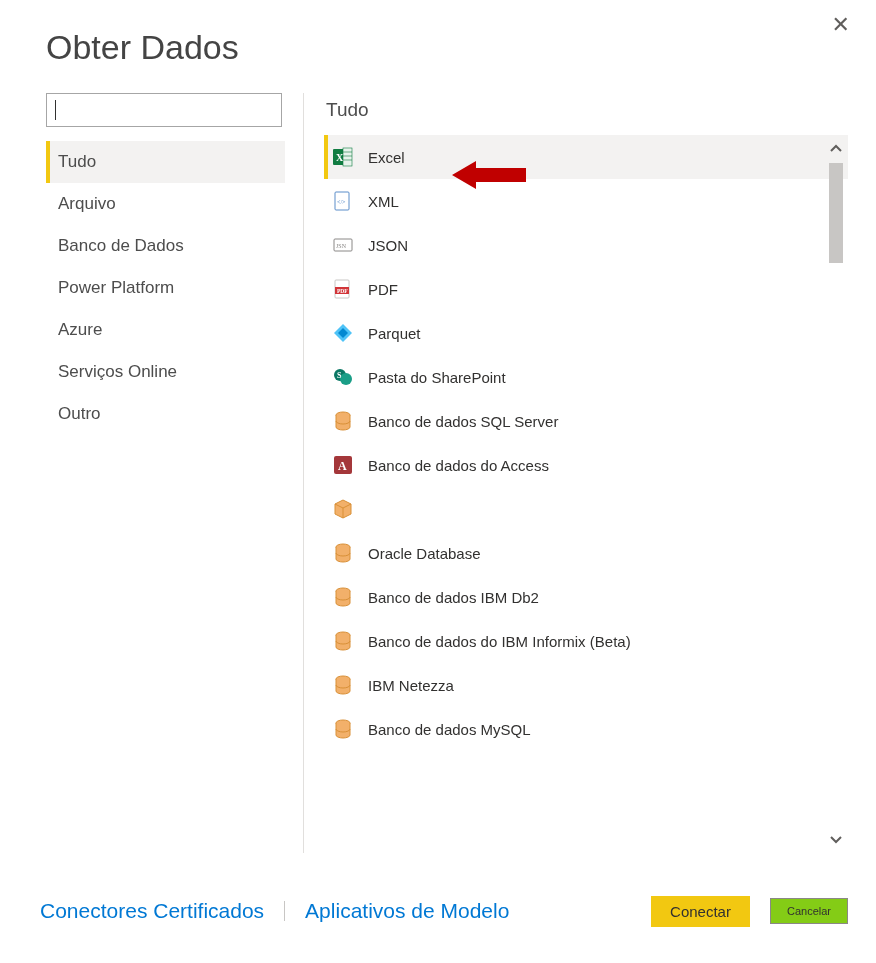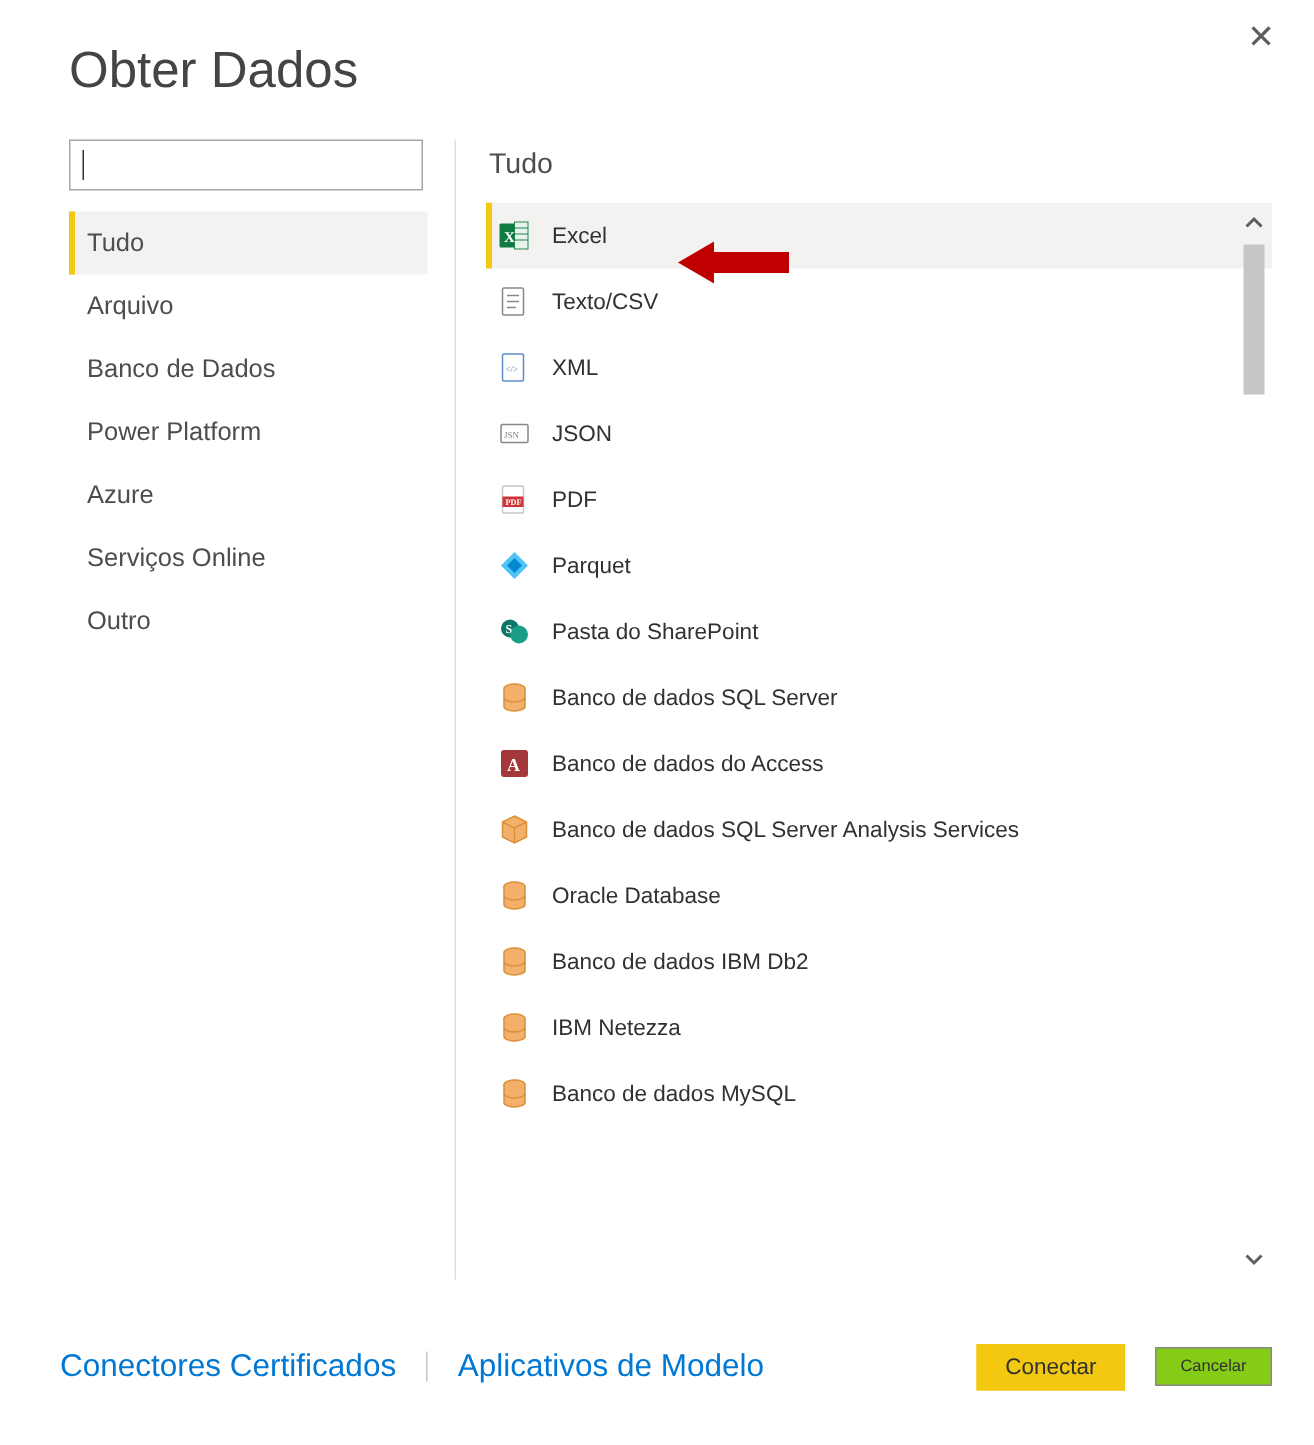--- a/index.html
+++ b/index.html
@@ -244,31 +244,20 @@
                 <line x1="11" y1="10" x2="20" y2="10" stroke="#107C41" stroke-width="0.6"></line>
                 <line x1="11" y1="14" x2="20" y2="14" stroke="#107C41" stroke-width="0.6"></line>
                 <text x="4" y="15" font-size="10" font-weight="bold" fill="#fff" font-family="Segoe UI">X</text>
               </svg>
             </span>
             <span>Excel</span>
           </li>
           <li class="connector-item">
             <span class="connector-icon">
               <svg width="22" height="22" viewBox="0 0 22 22">
-                <rect x="3" y="2" width="14" height="18" rx="1" fill="#fff" stroke="#8a8886"></rect>
-                <line x1="6" y1="7" x2="14" y2="7" stroke="#8a8886"></line>
-                <line x1="6" y1="11" x2="14" y2="11" stroke="#8a8886"></line>
-                <line x1="6" y1="15" x2="12" y2="15" stroke="#8a8886"></line>
-              </svg>
-            </span>
-            <span>Texto/CSV</span>
-          </li>
-          <li class="connector-item">
-            <span class="connector-icon">
-              <svg width="22" height="22" viewBox="0 0 22 22">
                 <rect x="3" y="2" width="14" height="18" rx="1" fill="#fff" stroke="#5b8dc9"></rect>
                 <text x="5" y="14" font-size="6" fill="#5b8dc9" font-family="Segoe UI">&lt;/&gt;</text>
               </svg>
             </span>
             <span>XML</span>
           </li>
           <li class="connector-item">
             <span class="connector-icon">
               <svg width="22" height="22" viewBox="0 0 22 22">
                 <rect x="2" y="5" width="18" height="12" rx="1" fill="#fff" stroke="#8a8886"></rect>
@@ -326,41 +315,50 @@
             <span>Banco de dados do Access</span>
           </li>
           <li class="connector-item">
             <span class="connector-icon">
               <svg width="22" height="22" viewBox="0 0 22 22">
                 <polygon points="11,2 19,6 19,16 11,20 3,16 3,6" fill="#f2b06a" stroke="#d99037"></polygon>
                 <polyline points="3,6 11,10 19,6" fill="none" stroke="#d99037"></polyline>
                 <line x1="11" y1="10" x2="11" y2="20" stroke="#d99037"></line>
               </svg>
             </span>
-            <span>Banco de dados SQL Server Analysis Services</span>
           </li>
           <li class="connector-item">
             <span class="connector-icon">
               <svg width="22" height="22" viewBox="0 0 22 22">
                 <ellipse cx="11" cy="5" rx="7" ry="3" fill="#f2b06a" stroke="#d99037"></ellipse>
                 <path d="M4 5 L4 17 A7 3 0 0 0 18 17 L18 5" fill="#f2b06a" stroke="#d99037"></path>
                 <path d="M4 11 A7 3 0 0 0 18 11" fill="none" stroke="#d99037"></path>
               </svg>
             </span>
             <span>Oracle Database</span>
           </li>
           <li class="connector-item">
             <span class="connector-icon">
               <svg width="22" height="22" viewBox="0 0 22 22">
                 <ellipse cx="11" cy="5" rx="7" ry="3" fill="#f2b06a" stroke="#d99037"></ellipse>
                 <path d="M4 5 L4 17 A7 3 0 0 0 18 17 L18 5" fill="#f2b06a" stroke="#d99037"></path>
                 <path d="M4 11 A7 3 0 0 0 18 11" fill="none" stroke="#d99037"></path>
               </svg>
             </span>
             <span>Banco de dados IBM Db2</span>
+          </li>
+          <li class="connector-item">
+            <span class="connector-icon">
+              <svg width="22" height="22" viewBox="0 0 22 22">
+                <ellipse cx="11" cy="5" rx="7" ry="3" fill="#f2b06a" stroke="#d99037"></ellipse>
+                <path d="M4 5 L4 17 A7 3 0 0 0 18 17 L18 5" fill="#f2b06a" stroke="#d99037"></path>
+                <path d="M4 11 A7 3 0 0 0 18 11" fill="none" stroke="#d99037"></path>
+              </svg>
+            </span>
+            <span>Banco de dados do IBM Informix (Beta)</span>
           </li>
           <li class="connector-item">
             <span class="connector-icon">
               <svg width="22" height="22" viewBox="0 0 22 22">
                 <ellipse cx="11" cy="5" rx="7" ry="3" fill="#f2b06a" stroke="#d99037"></ellipse>
                 <path d="M4 5 L4 17 A7 3 0 0 0 18 17 L18 5" fill="#f2b06a" stroke="#d99037"></path>
                 <path d="M4 11 A7 3 0 0 0 18 11" fill="none" stroke="#d99037"></path>
               </svg>
             </span>
             <span>IBM Netezza</span>

